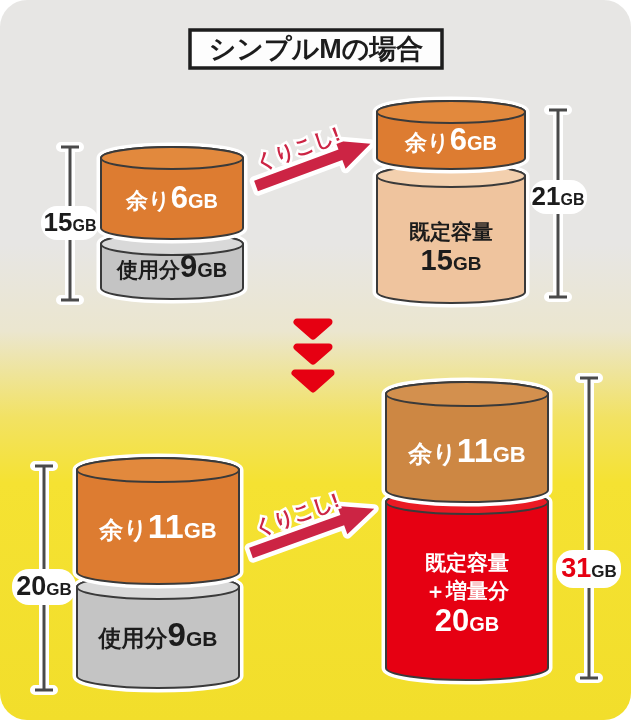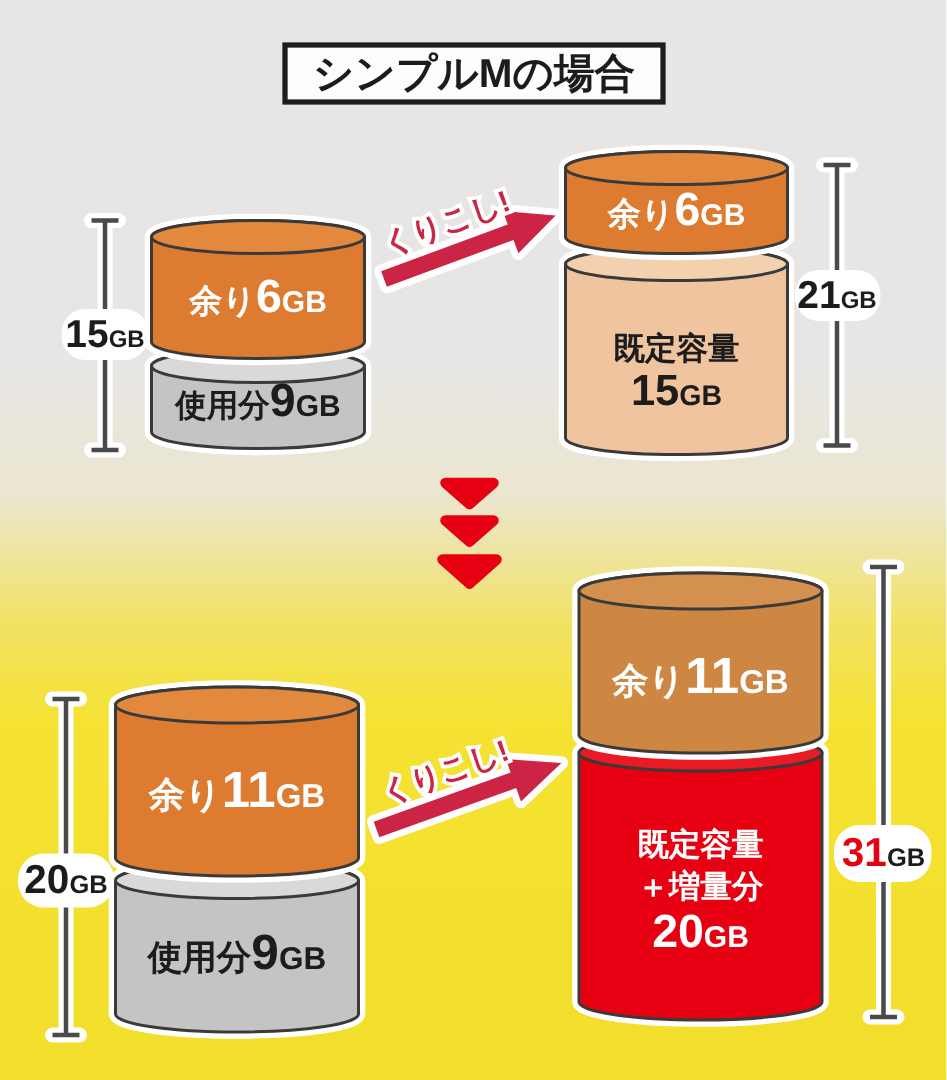--- a/index.html
+++ b/index.html
@@ -1,19 +1,20 @@
 <!DOCTYPE html>
 <html><head>
 <meta charset="utf-8">
 <style>
   html,body{margin:0;padding:0;}
   #stage{
     position:relative;width:631px;height:720px;overflow:hidden;
     background:linear-gradient(180deg,#e7e6e4 0%,#e7e6e4 34%,#ebe6cf 46%,#f2e263 58%,#f5e232 67%,#f2de2b 100%);
     font-family:"Liberation Sans","DejaVu Sans",sans-serif;
+    border-radius:27px;
   }
   svg{position:absolute;left:0;top:0;}
   text{font-family:"Liberation Sans","DejaVu Sans",sans-serif;font-weight:bold;}
   .glow{fill:#fff;stroke:#fff;stroke-width:9;stroke-linejoin:round;}
   .seg{stroke:#3a3a3a;stroke-width:2;}
   .mglow{fill:none;stroke:#fff;stroke-width:10;stroke-linecap:round;}
   .mline{fill:none;stroke:#4a4a4a;stroke-width:3;}
   .pill{fill:#ffffff;}
   .t-white{fill:#ffffff;}
   .t-black{fill:#1c1c1c;}

